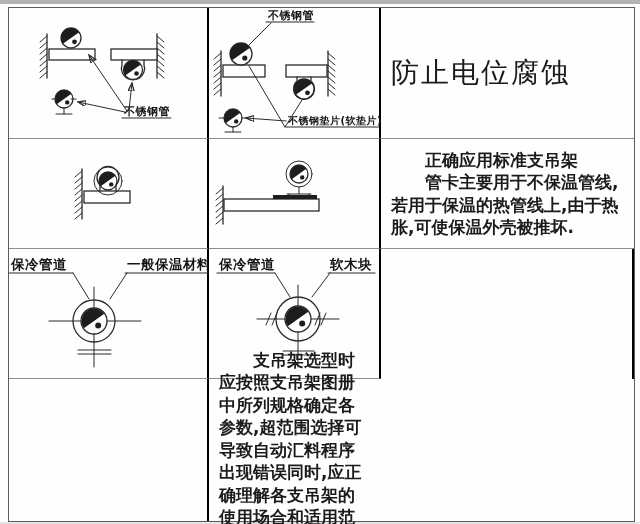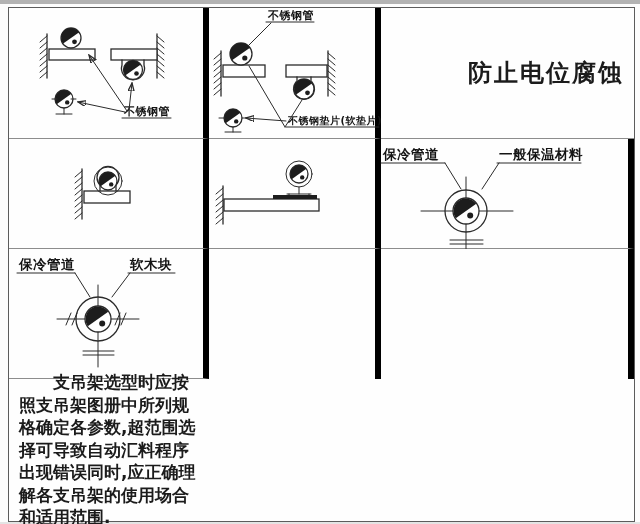--- a/index.html
+++ b/index.html
@@ -4,38 +4,38 @@
 <style>
   html,body{margin:0;padding:0;background:#ffffff;}
   .page{position:relative;width:640px;height:524px;background:#fdfdfd;overflow:hidden;
         font-family:"DejaVu Sans",sans-serif;}
   .edge-top{position:absolute;left:0;top:0;width:640px;height:4px;background:#b3b3b3;}
   .edge-bottom{position:absolute;left:0;bottom:0;width:640px;height:2px;background:#e4e4e4;}
   .sheet{position:absolute;left:8px;top:7px;width:625px;height:513px;
          border:1px solid #5c5c5c;box-sizing:content-box;
          display:grid;grid-template-columns:200px 172px 253px;
          grid-template-rows:131px 110px 130px 142px;background:#fefefe;}
-  .c{border-right:6px solid #000000;border-bottom:1px solid #8d8d8d;
+  .c{border-right:2px solid #000000;border-bottom:1px solid #8d8d8d;
      box-sizing:border-box;position:relative;background:#fefefe;}
   .c.lastcol{border-right:none;}
   .c.lastrow{border-bottom:none;}
   .dg{display:block;overflow:visible;}
   
   .dg path,.dg line,.dg rect,.dg circle{stroke:#2b2b2b;stroke-width:1.3;fill:none;stroke-linecap:round;}
   .dg .hatch{stroke-width:1;}
   .dg .fw{fill:#ffffff;}
   .dg .fd{fill:#1d1d1d;stroke:none;}
   .dg .ld{stroke:#2b2b2b;stroke-width:1;}
   .dg .thin{stroke-width:1;}
   .dg text{fill:#141414;stroke:none;font-weight:600;letter-spacing:.5px;}
   
   .note{display:flex;flex-direction:column;justify-content:center;
         padding:0 10px;color:#1b1b1b;font-size:17px;line-height:22.5px;font-weight:600;}
   .note p{margin:0;text-indent:2em;}
-  .note-big{align-items:flex-end;font-size:24px;font-weight:700;letter-spacing:2px;}
+  .note-big{align-items:flex-start;font-size:28px;font-weight:400;letter-spacing:2px;}
   .note-big p{text-indent:0;}
 </style>
 </head>
 <body>
 
 <div class="page">
   <div class="edge-top"></div>
   <div class="edge-bottom"></div>
 
   <div class="sheet">
@@ -157,20 +157,24 @@
         <g transform="translate(90,35)">
           <circle class="fw" r="9"></circle>
           <path class="fd" d="M-9 0A9 9 0 0 1 9 0Z" transform="rotate(-35)"></path>
           <circle class="fd" cx="3.2" cy="3.4" r="2.2"></circle>
         </g>
         <path class="thin" d="M90 48V55M78 55H102M80 55v4M100 55v4"></path>
         <rect class="fd" x="64" y="56" width="44" height="4"></rect>
       </svg>
     </div>
 
+    <div class="c lastcol note">
+      <p>正确应用标准支吊架</p>
+      <p>管卡主要用于不保温管线,若用于保温的热管线上,由于热胀,可使保温外壳被推坏.</p>
+    </div>
 
     <div class="c">
       <svg class="dg" width="199" height="129" viewBox="0 0 199 129">
         <defs>
           <pattern id="hA" patternUnits="userSpaceOnUse" width="5" height="5" patternTransform="rotate(45)">
             <line x1="0" y1="0" x2="0" y2="5" stroke="#3a3a3a" stroke-width="1.4"></line>
           </pattern>
         </defs>
         <text x="2" y="20" font-size="13.5">保冷管道</text>
         <path class="thin" d="M0 24H64"></path>

